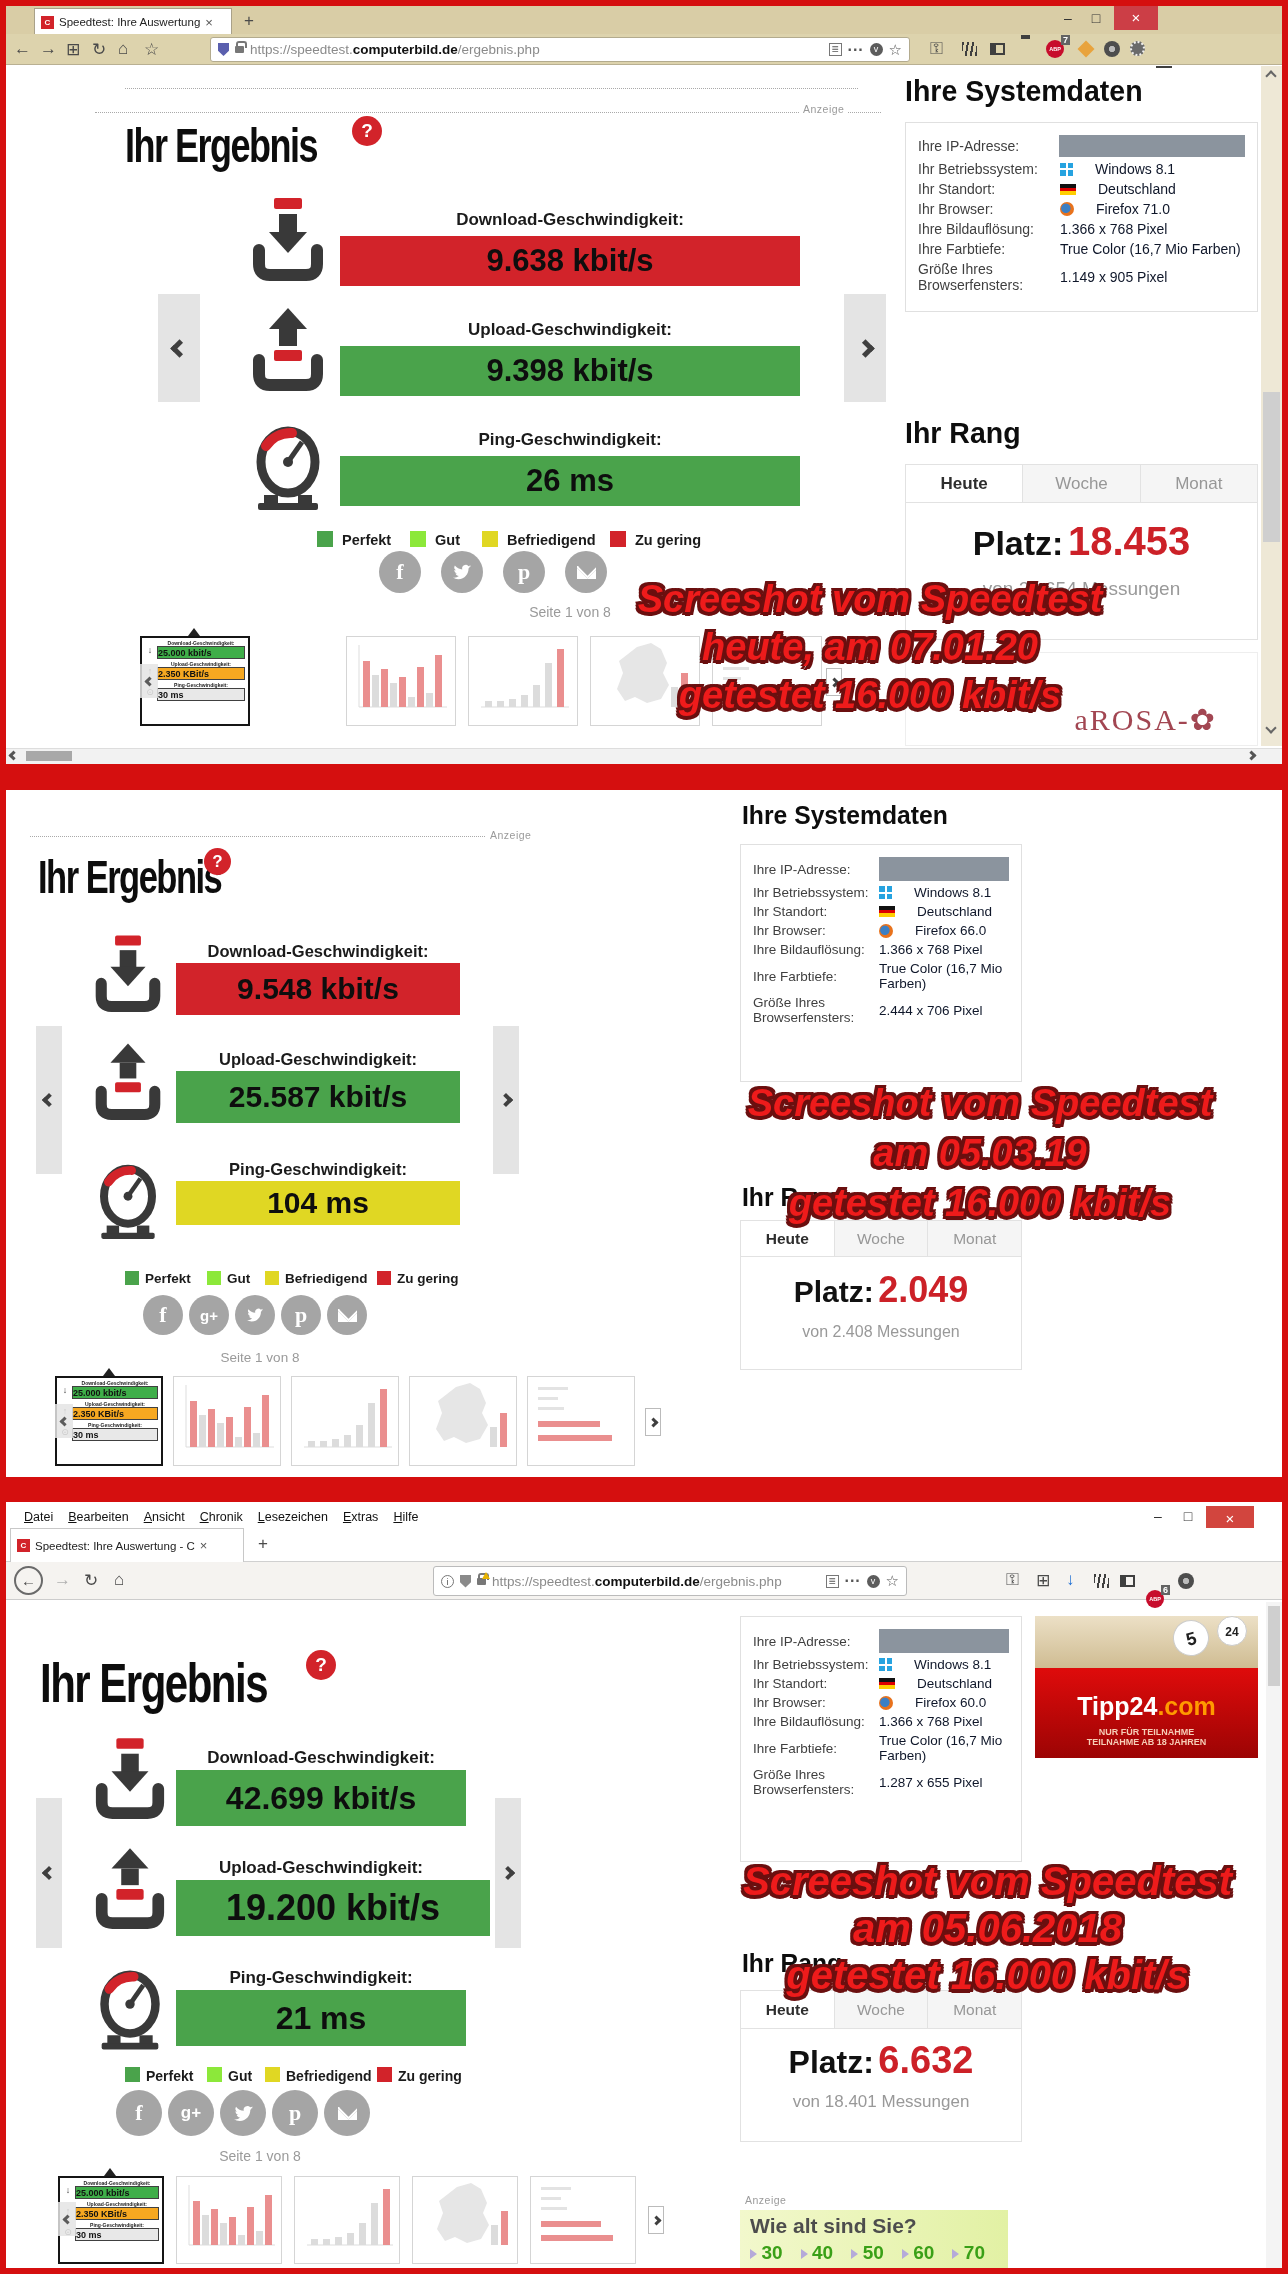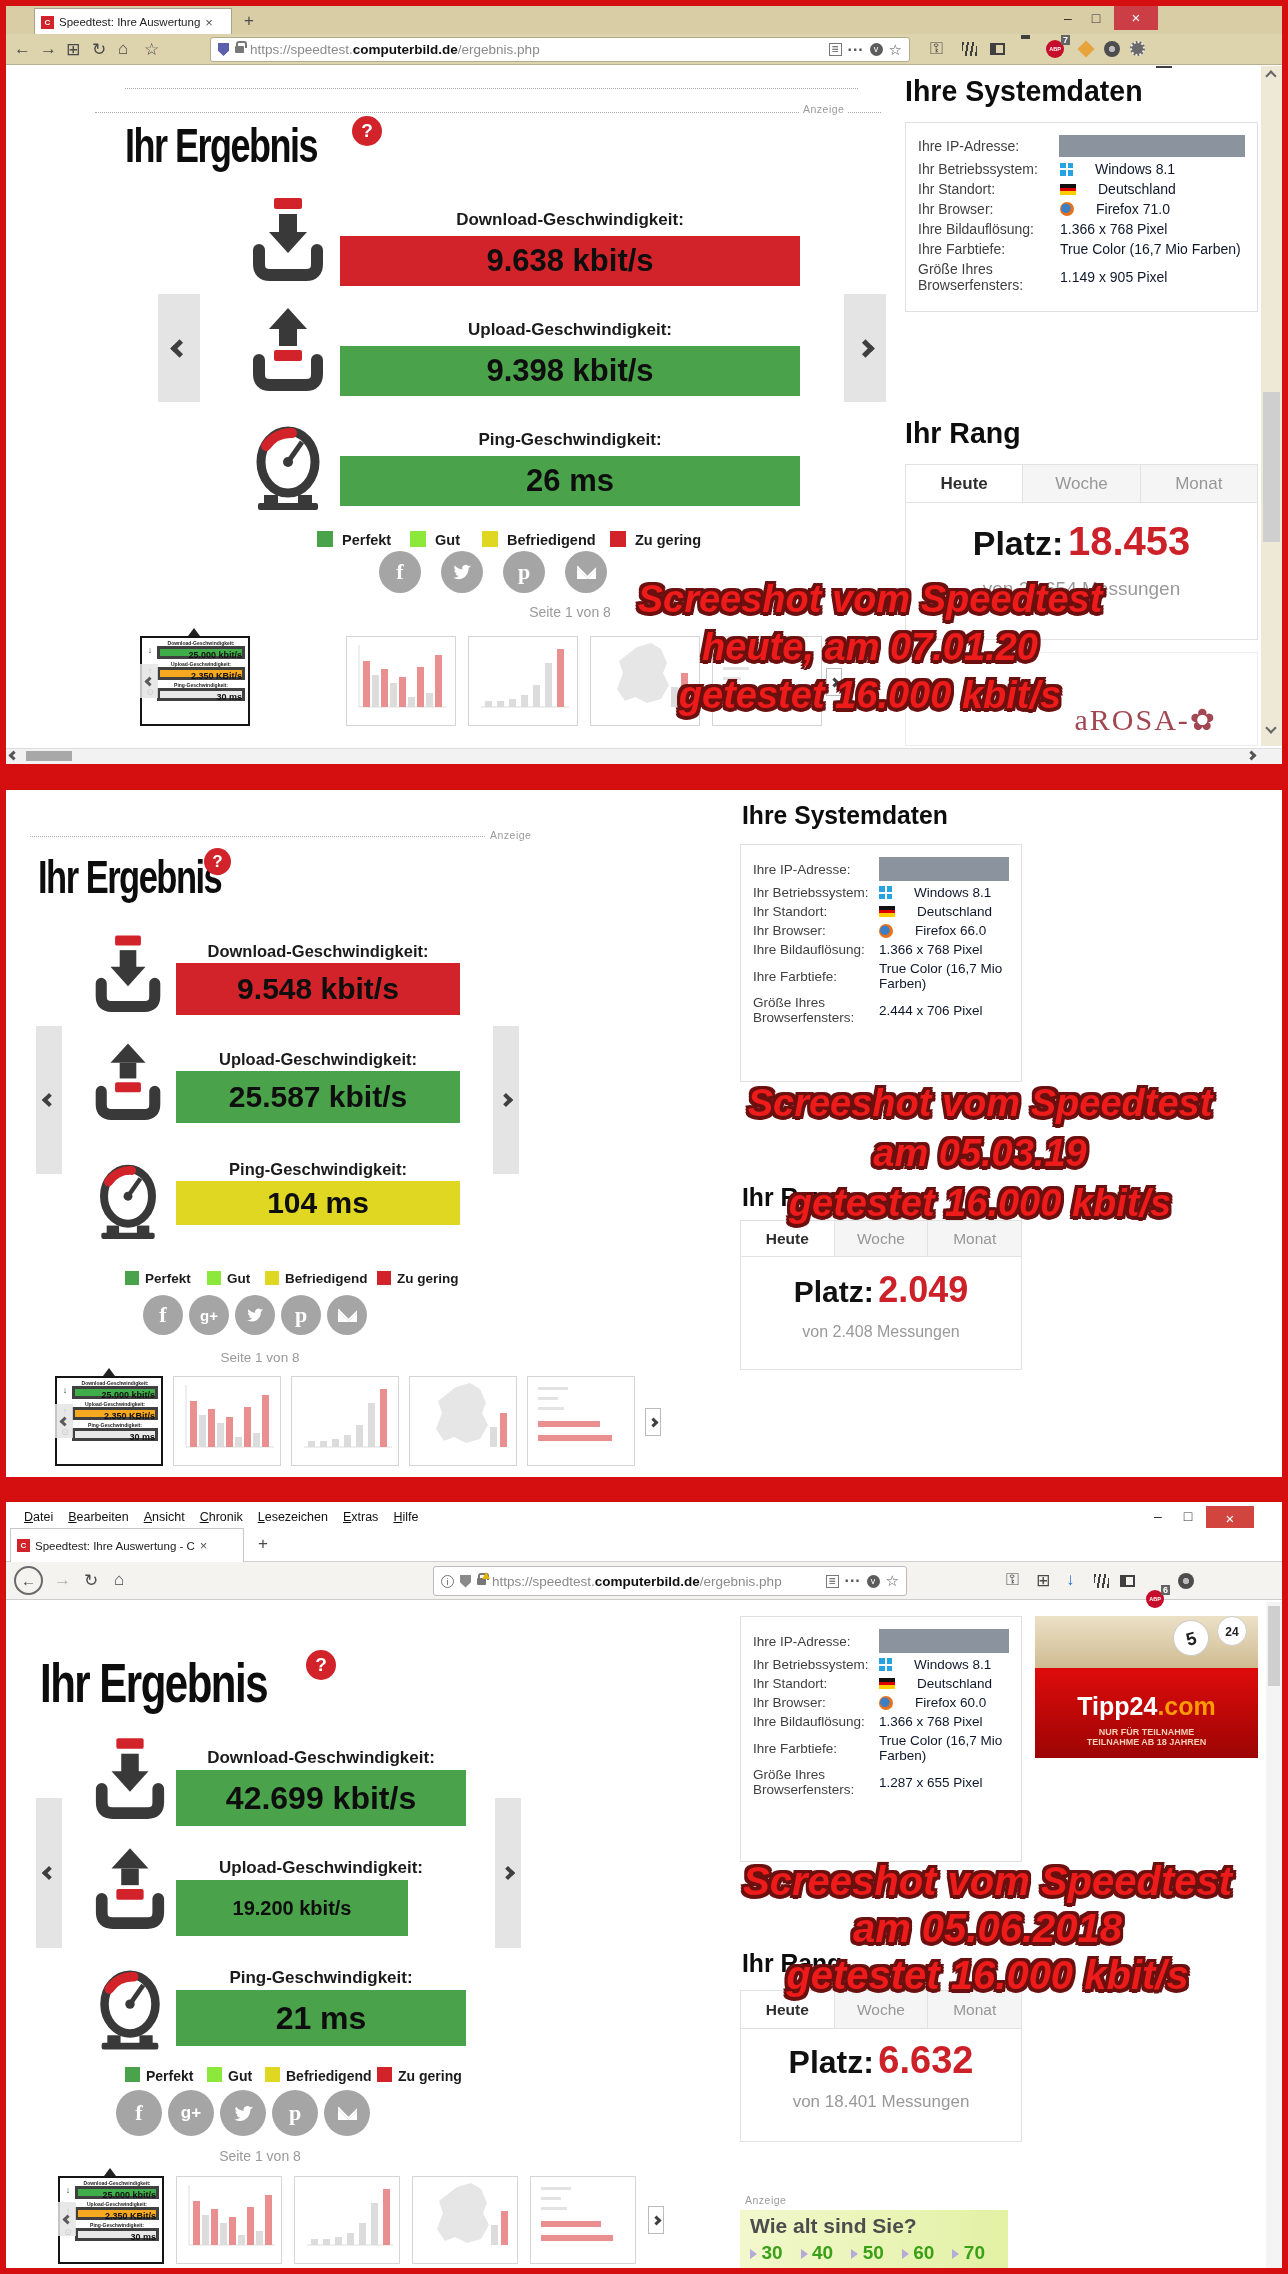--- a/index.html
+++ b/index.html
@@ -36,21 +36,21 @@
 .lsq{width:16px;height:16px;display:inline-block}
 .llab{font-size:14.5px;font-weight:bold;color:#1b1b1b}
 .soc{border-radius:50%;background:#a5a5a5;color:#fff;display:flex;align-items:center;justify-content:center;cursor:pointer}
 .socf{font-family:"Liberation Serif",serif;font-weight:bold;font-size:22px}
 .pager{text-align:center;font-size:14px;color:#9a9a9a}
 .thumb{background:#fff;border:1px solid #d5d5d5}
 .thumb.sel{border:2px solid #151515}
 .mrow{display:flex;align-items:center;gap:2px;margin:2px 3px}
 .mic{font-size:9px;color:#333;width:10px;text-align:center}
 .mlab{font-size:5px;color:#222;font-weight:bold;text-align:center;white-space:nowrap}
-.mval{font-size:9px;font-weight:bold;color:#111;text-align:right;height:13px;line-height:13px;border:3px solid #404040}
+.mval{font-size:9px;font-weight:bold;color:#111;text-align:left;height:13px;line-height:13px;border:1px solid #404040}
 .mgr{background:#3fae49}.mor{background:#f6a821}.mgy{background:#e8e8e8}
 .spanel{background:#fff;border:1px solid #e0e0e0;padding:8px 12px}
 .srow{display:flex;align-items:center;margin:4px 0}
 .slab{color:#3f3f3f}
 .sval{color:#0f172a;display:flex;align-items:center;gap:22px}
 .ipbox{background:#8b949e;display:inline-block}
 .winlogo{width:13px;height:13px;background:#26a3e0;position:relative;flex:0 0 13px}
 .winlogo::before{content:"";position:absolute;left:5.5px;top:0;width:2px;height:13px;background:#fff}
 .winlogo::after{content:"";position:absolute;top:5.5px;left:0;height:2px;width:13px;background:#fff}
 .deflag{width:16px;height:11px;background:linear-gradient(#111 33%,#dd0000 33% 66%,#ffce00 66%);flex:0 0 16px}
@@ -639,21 +639,21 @@
       <span>42.699 kbit/s</span>
     </div>
 
   <svg class="a" style="left:92px;top:1848px" width="76" height="86" viewBox="0 0 78 88">
       <polygon points="39,0 58,21 20,21" fill="#393939"></polygon>
       <rect x="30" y="21" width="18" height="17" fill="#393939"></rect>
       <rect x="25" y="42" width="28" height="11" rx="2" fill="#d2232a"></rect>
       <path d="M10 52 v14 q0 11 11 11 h36 q11 0 11 -11 v-14" fill="none" stroke="#393939" stroke-width="12" stroke-linecap="round"></path>
     </svg>
   <div class="a rlabel" style="left:176px;top:1858px;width:290px">Upload-Geschwindigkeit:</div>
-  <div class="a bar bgg" style="left:176px;top:1880px;width:232px;height:56px;font-size:20px">
+  <div class="a bar bgg" style="left:176px;top:1880px;width:314px;height:56px;font-size:36px">
       <span>19.200 kbit/s</span>
     </div>
 
   <svg class="a" style="left:96px;top:1958px" width="68" height="96" viewBox="0 0 72 92">
       <ellipse cx="36" cy="44" rx="27" ry="31" fill="none" stroke="#393939" stroke-width="9"></ellipse>
       <path d="M14 28 A 30 30 0 0 1 40 15" stroke="#d2232a" stroke-width="10" fill="none" stroke-linecap="round"></path>
       <line x1="36" y1="44" x2="50" y2="24" stroke="#393939" stroke-width="5"></line>
       <circle cx="36" cy="44" r="5" fill="#393939"></circle>
       <rect x="6" y="85" width="60" height="7" rx="2" fill="#393939"></rect>
       <rect x="12" y="77" width="14" height="9" fill="#393939"></rect>

